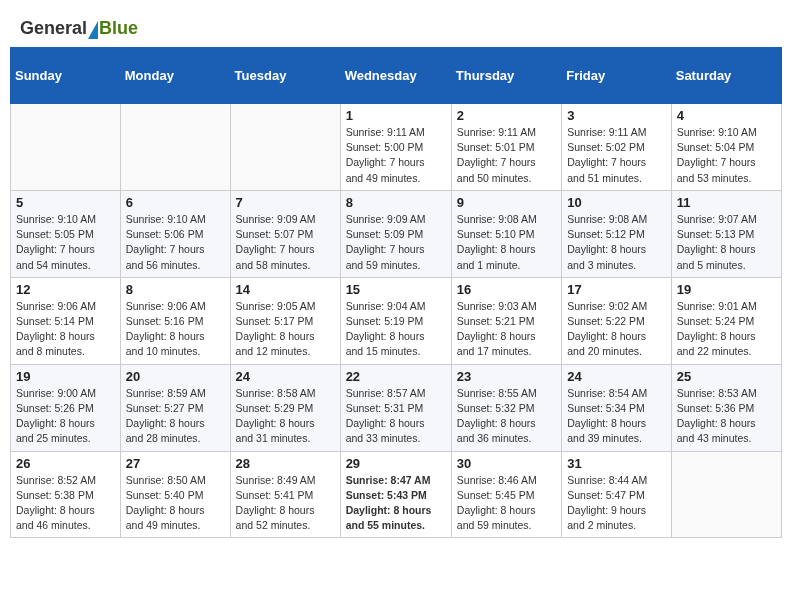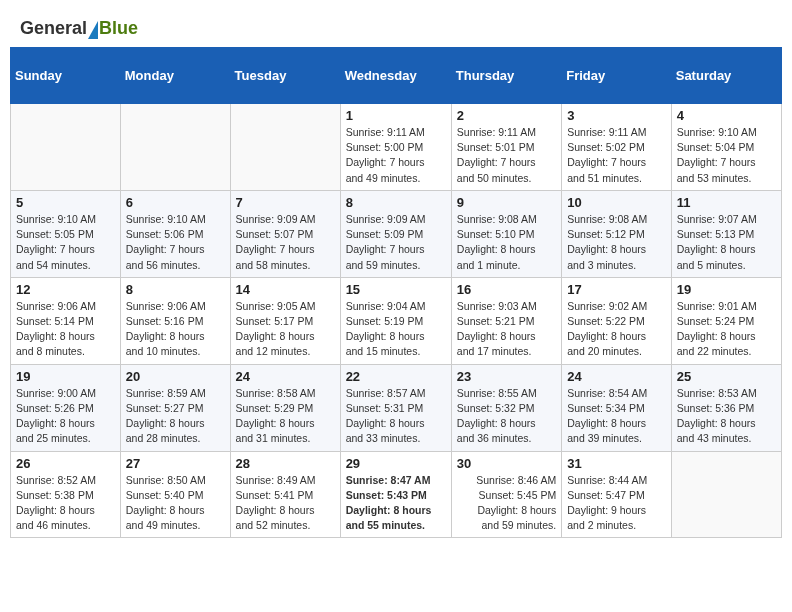--- a/index.html
+++ b/index.html
@@ -316,21 +316,21 @@
         </td>
         <td>
           <div class="day-number">29</div>
           <div class="day-info" style="white-space: pre-line; font-weight: bold;">Sunrise: 8:47 AM
 Sunset: 5:43 PM
 Daylight: 8 hours
 and 55 minutes.</div>
         </td>
         <td>
           <div class="day-number">30</div>
-          <div class="day-info" style="white-space: pre-line; text-align: right;">Sunrise: 8:46 AM
+          <div class="day-info" style="white-space: pre-line;">Sunrise: 8:46 AM
 Sunset: 5:45 PM
 Daylight: 8 hours
 and 59 minutes.</div>
         </td>
         <td>
           <div class="day-number">31</div>
           <div class="day-info" style="white-space: pre-line;">Sunrise: 8:44 AM
 Sunset: 5:47 PM
 Daylight: 9 hours
 and 2 minutes.</div>

